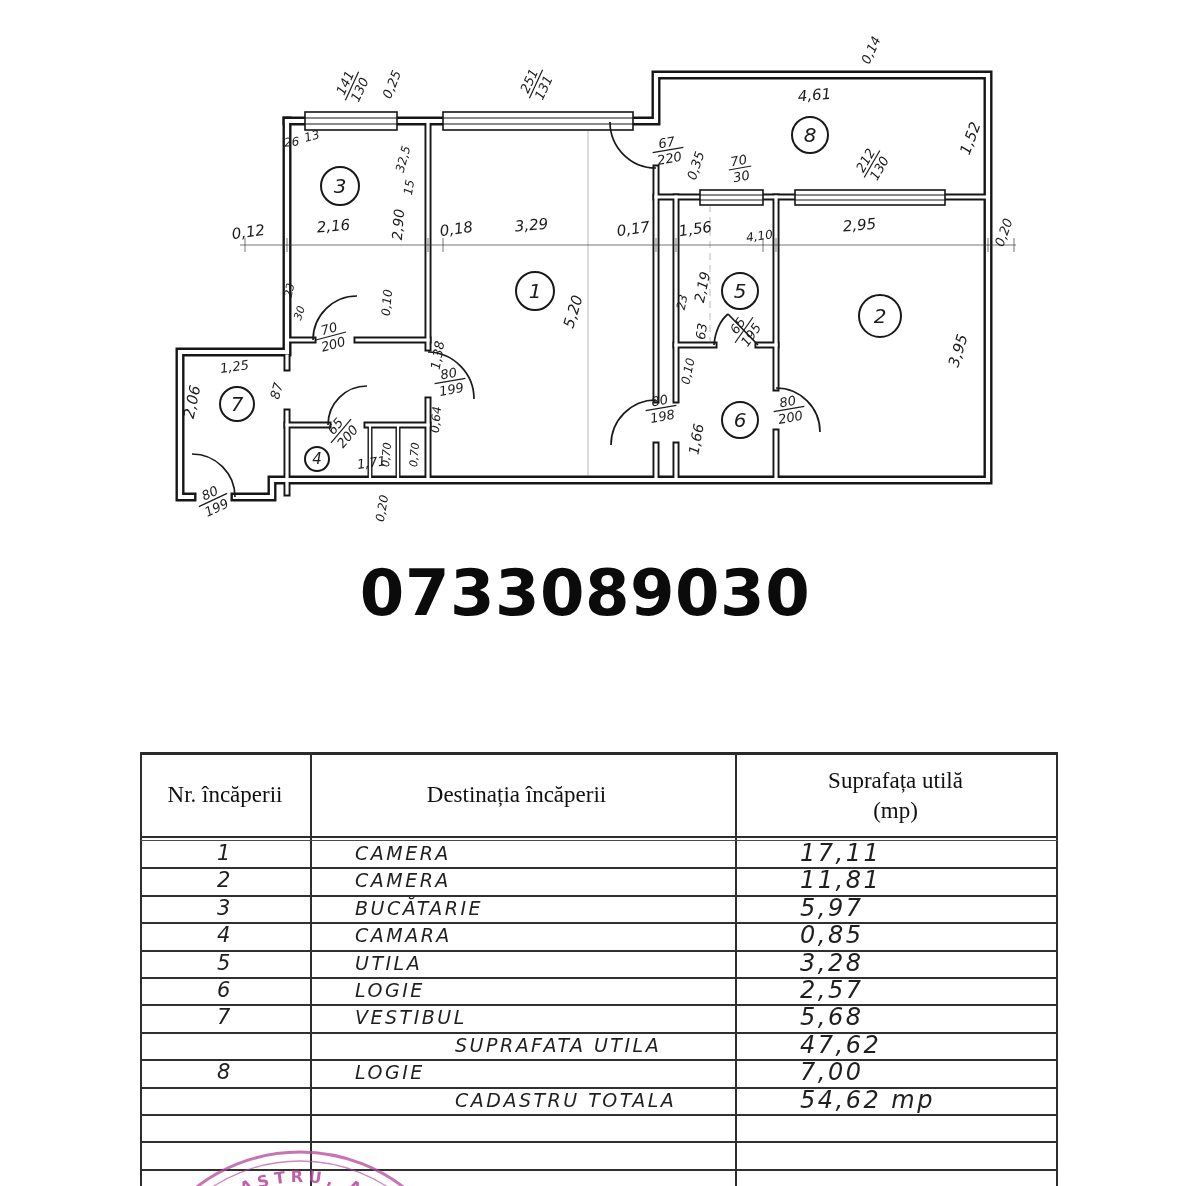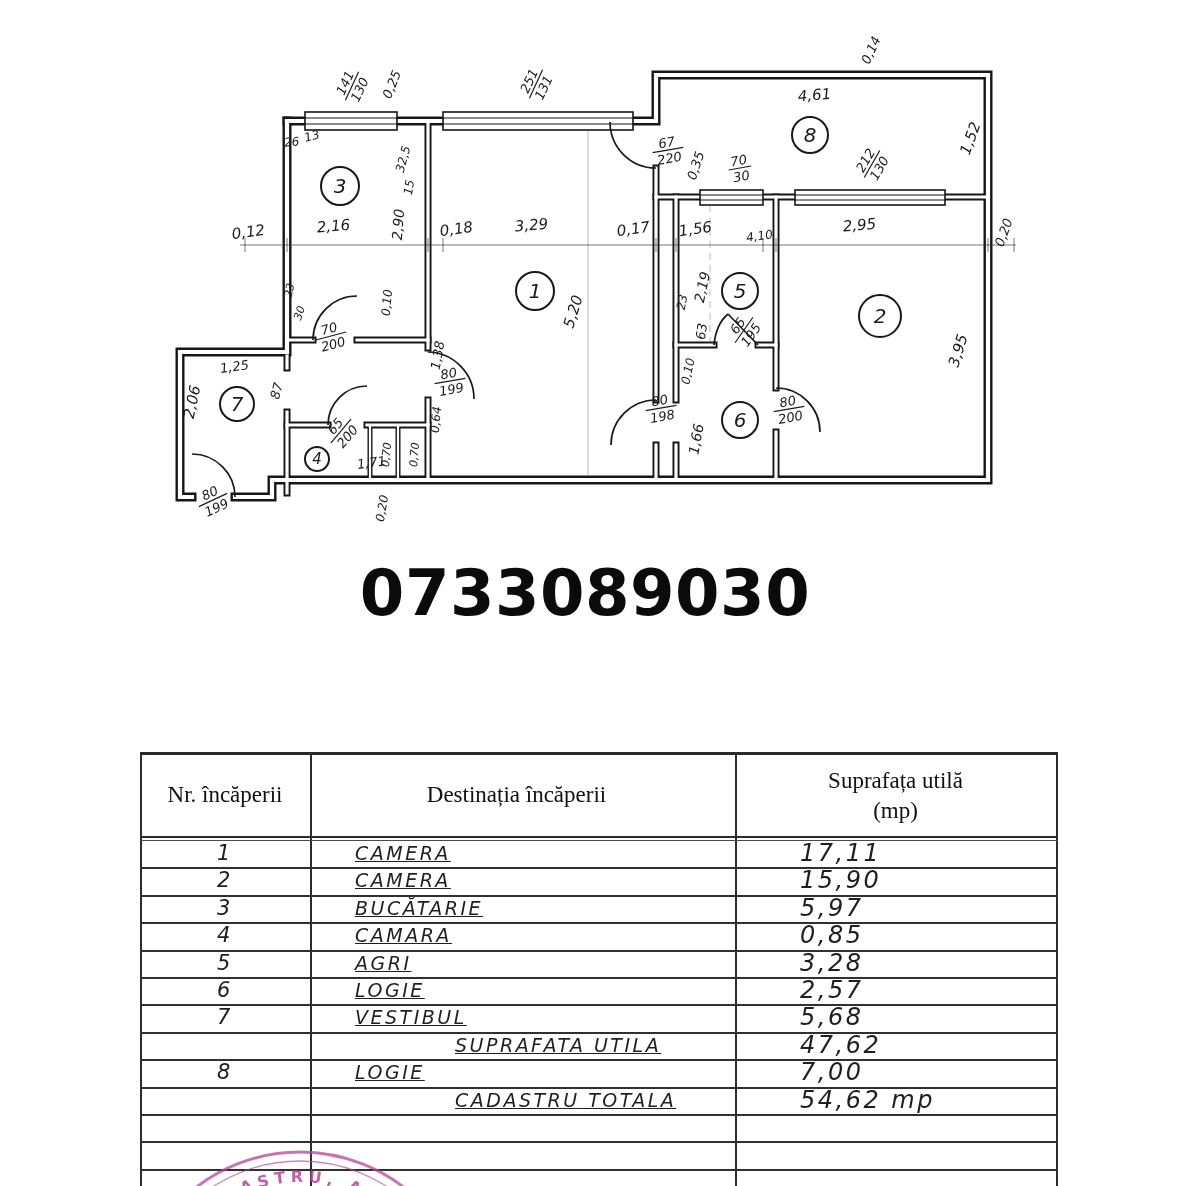--- a/index.html
+++ b/index.html
@@ -31,21 +31,21 @@
   .vline{position:absolute;top:0;width:2px;height:434px;background:#2d2d2d;}
   .hdr-line{position:absolute;left:0;top:84px;width:918px;height:2px;background:#2d2d2d;}
   .hdr-line2{position:absolute;left:0;top:88px;width:918px;height:1px;background:#4a4a4a;}
   .hdr-c{position:absolute;font-family:"Liberation Serif",serif;font-size:23px;color:#101010;
          text-align:center;}
   .rows{position:absolute;left:0;top:88px;width:918px;}
   .trow{position:absolute;left:0;width:918px;height:27.4px;border-bottom:2px solid #303030;}
   .hwt{font-family:"DejaVu Sans",sans-serif;font-style:italic;color:#1f1f1f;
        letter-spacing:2.5px;font-size:19px;line-height:27px;white-space:nowrap;}
   .cnr{position:absolute;left:0;width:170px;text-align:center;font-size:21px;}
-  .cdest{position:absolute;left:215px;text-decoration:underline;}
+  .cdest{position:absolute;left:215px;}
   .cdest.indent{left:315px;}
   .cval{position:absolute;left:660px;font-size:24px;}
   
   .stamp{position:absolute;left:110px;top:1146px;}
   .stc{fill:none;stroke:#b4459a;stroke-width:3;opacity:.75;}
   .stc2{fill:none;stroke:#b4459a;stroke-width:1.3;opacity:.65;}
   .sttxt{font-family:"DejaVu Sans",sans-serif;font-weight:bold;font-size:16px;
          fill:#b4459a;letter-spacing:5px;opacity:.85;}
 </style>
 </head>
@@ -260,35 +260,35 @@
 
     <div class="rows" id="table-rows">
         <div class="trow" style="top: 0px;">
           <div class="cnr hwt">1</div>
           <div class="cdest hwt">CAMERA</div>
           <div class="cval hwt">17,11</div>
         </div>
         <div class="trow" style="top: 27.4px;">
           <div class="cnr hwt">2</div>
           <div class="cdest hwt">CAMERA</div>
-          <div class="cval hwt">15,90</div>
+          <div class="cval hwt">11,81</div>
         </div>
         <div class="trow" style="top: 54.8px;">
           <div class="cnr hwt">3</div>
           <div class="cdest hwt">BUCĂTARIE</div>
           <div class="cval hwt">5,97</div>
         </div>
         <div class="trow" style="top: 82.2px;">
           <div class="cnr hwt">4</div>
           <div class="cdest hwt">CAMARA</div>
           <div class="cval hwt">0,85</div>
         </div>
         <div class="trow" style="top: 109.6px;">
           <div class="cnr hwt">5</div>
-          <div class="cdest hwt">AGRI</div>
+          <div class="cdest hwt">UTILA</div>
           <div class="cval hwt">3,28</div>
         </div>
         <div class="trow" style="top: 137px;">
           <div class="cnr hwt">6</div>
           <div class="cdest hwt">LOGIE</div>
           <div class="cval hwt">2,57</div>
         </div>
         <div class="trow" style="top: 164.4px;">
           <div class="cnr hwt">7</div>
           <div class="cdest hwt">VESTIBUL</div>

